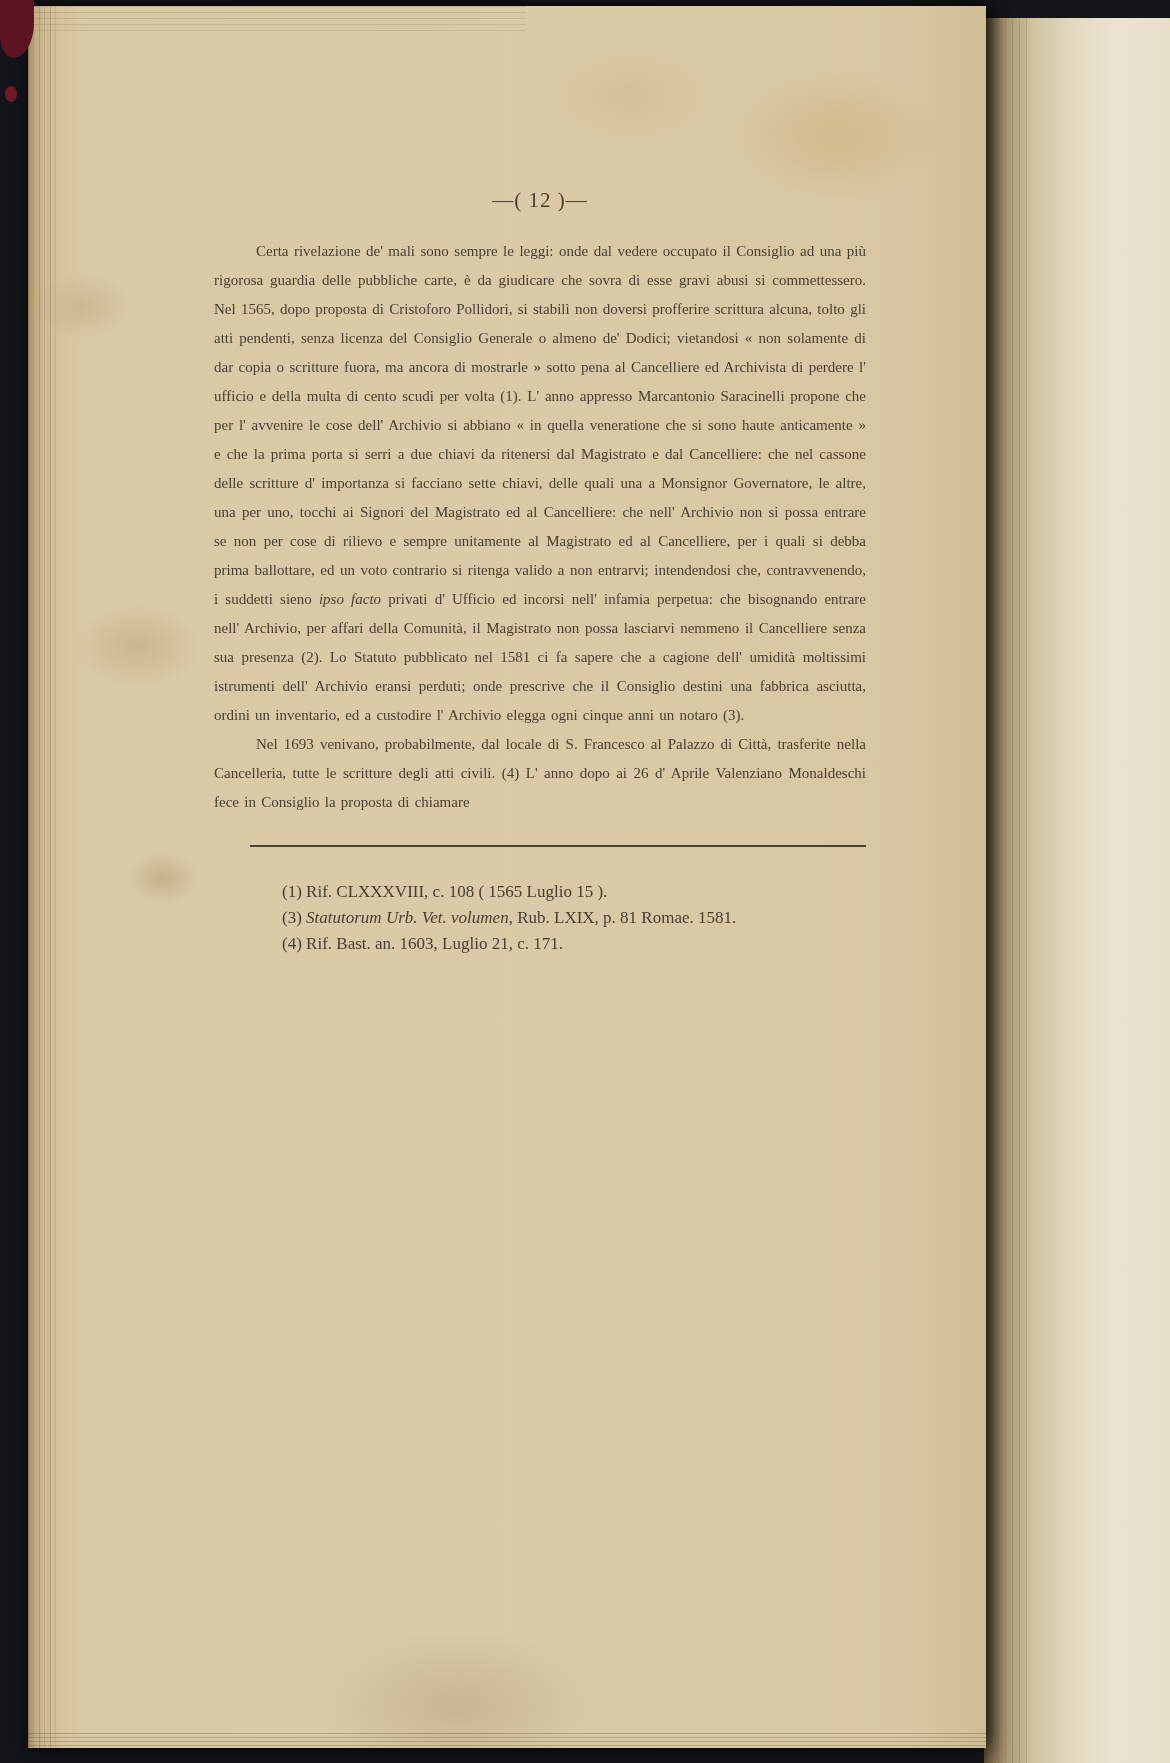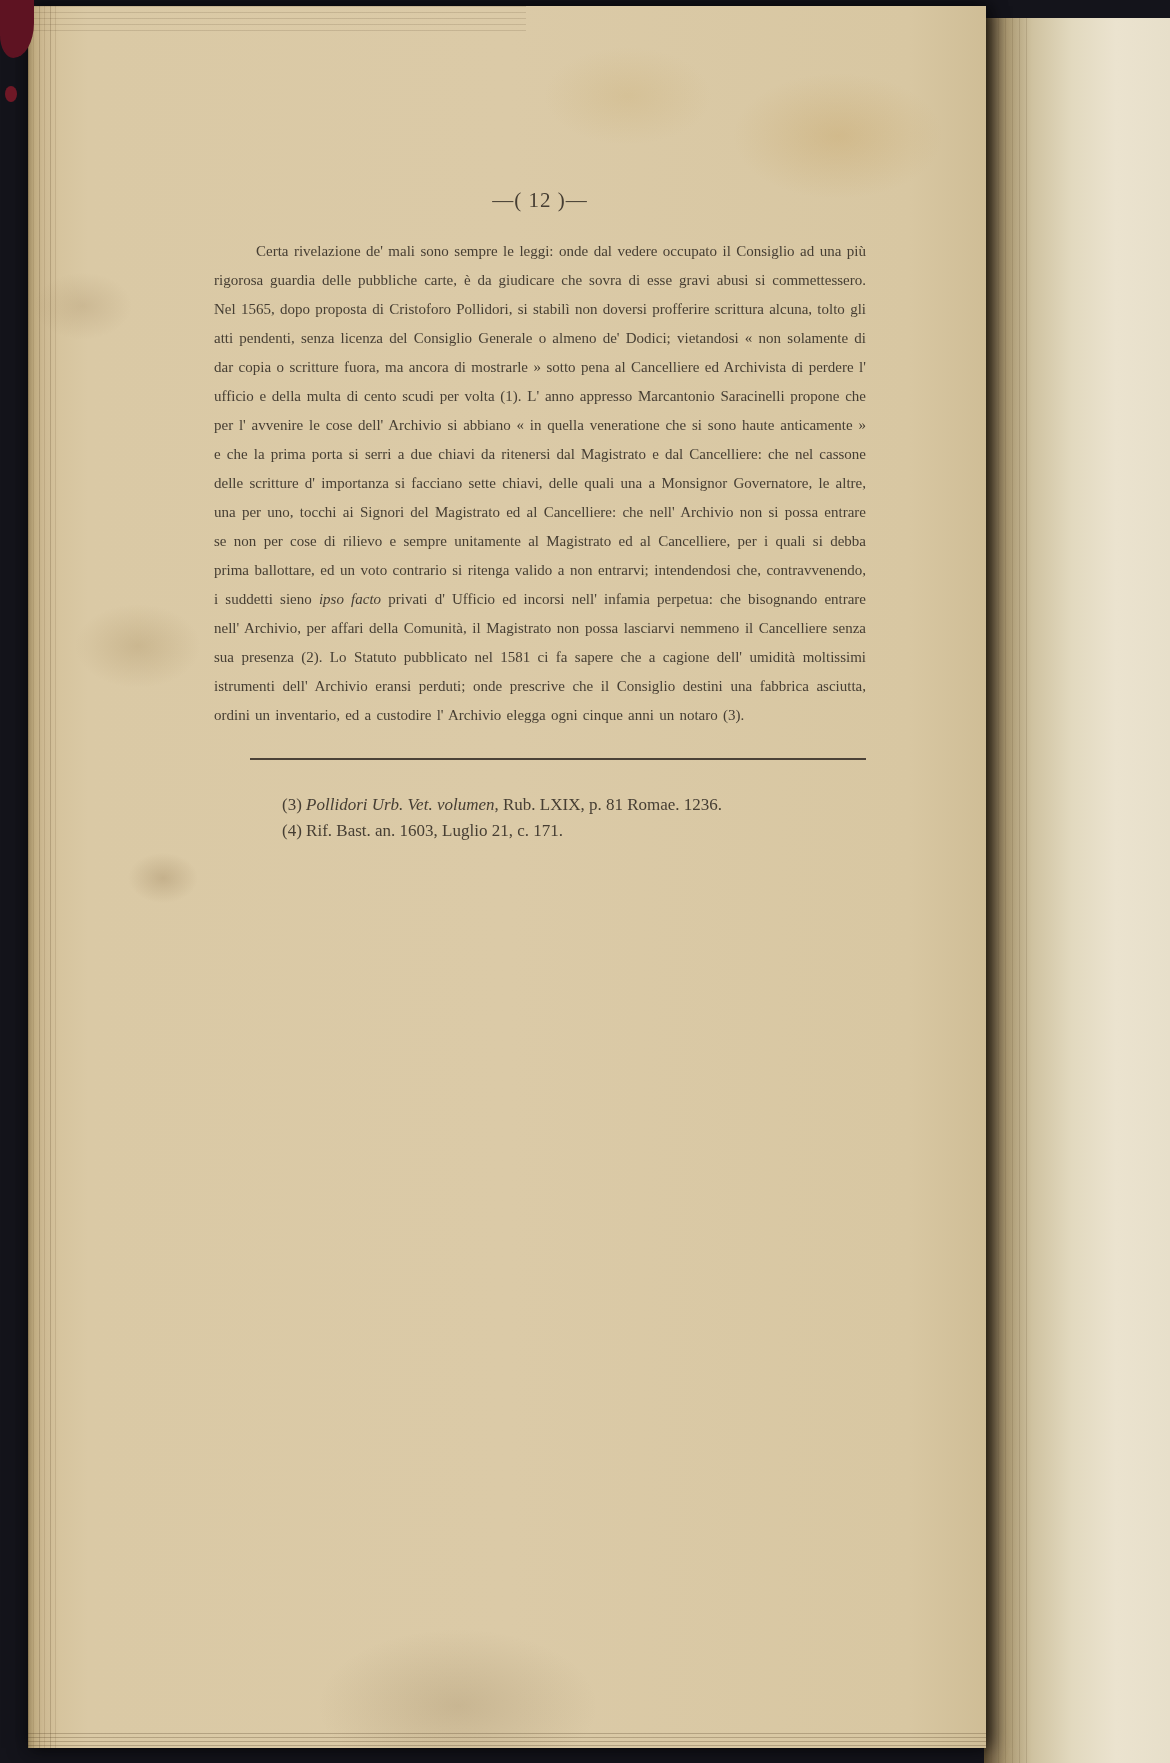--- a/index.html
+++ b/index.html
@@ -88,25 +88,27 @@
   <div class="page">
     <div class="page-stack-left"></div>
     <div class="page-stack-top"></div>
     <div class="page-stack-bottom"></div>
 
     <div class="text-block">
       <div class="page-num">—( 12 )—</div>
 
       <p class="para"><span>Certa rivelazione de' mali sono sempre le leggi: onde dal vedere occupato il Consiglio ad una più rigorosa guardia delle pubbliche carte, è da giudicare che sovra di esse gravi abusi si commettessero. Nel 1565, dopo proposta di Cristoforo Pollidori, si stabilì non doversi profferire scrittura alcuna, tolto gli atti pendenti, senza licenza del Consiglio Generale o almeno de' Dodici; vietandosi « non solamente di dar copia o scritture fuora, ma ancora di mostrarle » sotto pena al Cancelliere ed Archivista di perdere l' ufficio e della multa di cento scudi per volta (1). L' anno appresso Marcantonio Saracinelli propone che per l' avvenire le cose dell' Archivio si abbiano « in quella veneratione che si sono haute anticamente » e che la prima porta si serri a due chiavi da ritenersi dal Magistrato e dal Cancelliere: che nel cassone delle scritture d' importanza si facciano sette chiavi, delle quali una a Monsignor Governatore, le altre, una per uno, tocchi ai Signori del Magistrato ed al Cancelliere: che nell' Archivio non si possa entrare se non per cose di rilievo e sempre unitamente al Magistrato ed al Cancelliere, per i quali si debba prima ballottare, ed un voto contrario si ritenga valido a non entrarvi; intendendosi che, contravvenendo, i suddetti sieno </span><i>ipso facto</i><span> privati d' Ufficio ed incorsi nell' infamia perpetua: che bisognando entrare nell' Archivio, per affari della Comunità, il Magistrato non possa lasciarvi nemmeno il Cancelliere senza sua presenza (2). Lo Statuto pubblicato nel 1581 ci fa sapere che a cagione dell' umidità moltissimi istrumenti dell' Archivio eransi perduti; onde prescrive che il Consiglio destini una fabbrica asciutta, ordini un inventario, ed a custodire l' Archivio elegga ogni cinque anni un notaro (3).</span></p>
 
+      <p class="para">Nel 1693 venivano, probabilmente, dal locale di S. Francesco al Palazzo di Città, trasferite nella Cancelleria, tutte le scritture degli atti civili. (4) L' anno dopo ai 26 d' Aprile Valenziano Monaldeschi fece in Consiglio la proposta di chiamare</p>
 
       <div class="footnote-rule"></div>
 
       <div class="footnotes">
-        <div class="fnote"><span>(3) </span><i>Pollidori Urb. Vet. volumen</i><span>, Rub. LXIX, p. 81 Romae. 1236.</span></div>
+        <div class="fnote">(1) Rif. CLXXXVIII, c. 108 ( 1565 Luglio 15 ).</div>
+        <div class="fnote"><span>(3) </span><i>Statutorum Urb. Vet. volumen</i><span>, Rub. LXIX, p. 81 Romae. 1581.</span></div>
         <div class="fnote">(4) Rif. Bast. an. 1603, Luglio 21, c. 171.</div>
       </div>
     </div>
   </div>
 
   <div class="corner-mark corner-mark-1"></div>
   <div class="corner-mark corner-mark-2"></div>
 
 </div>
 

